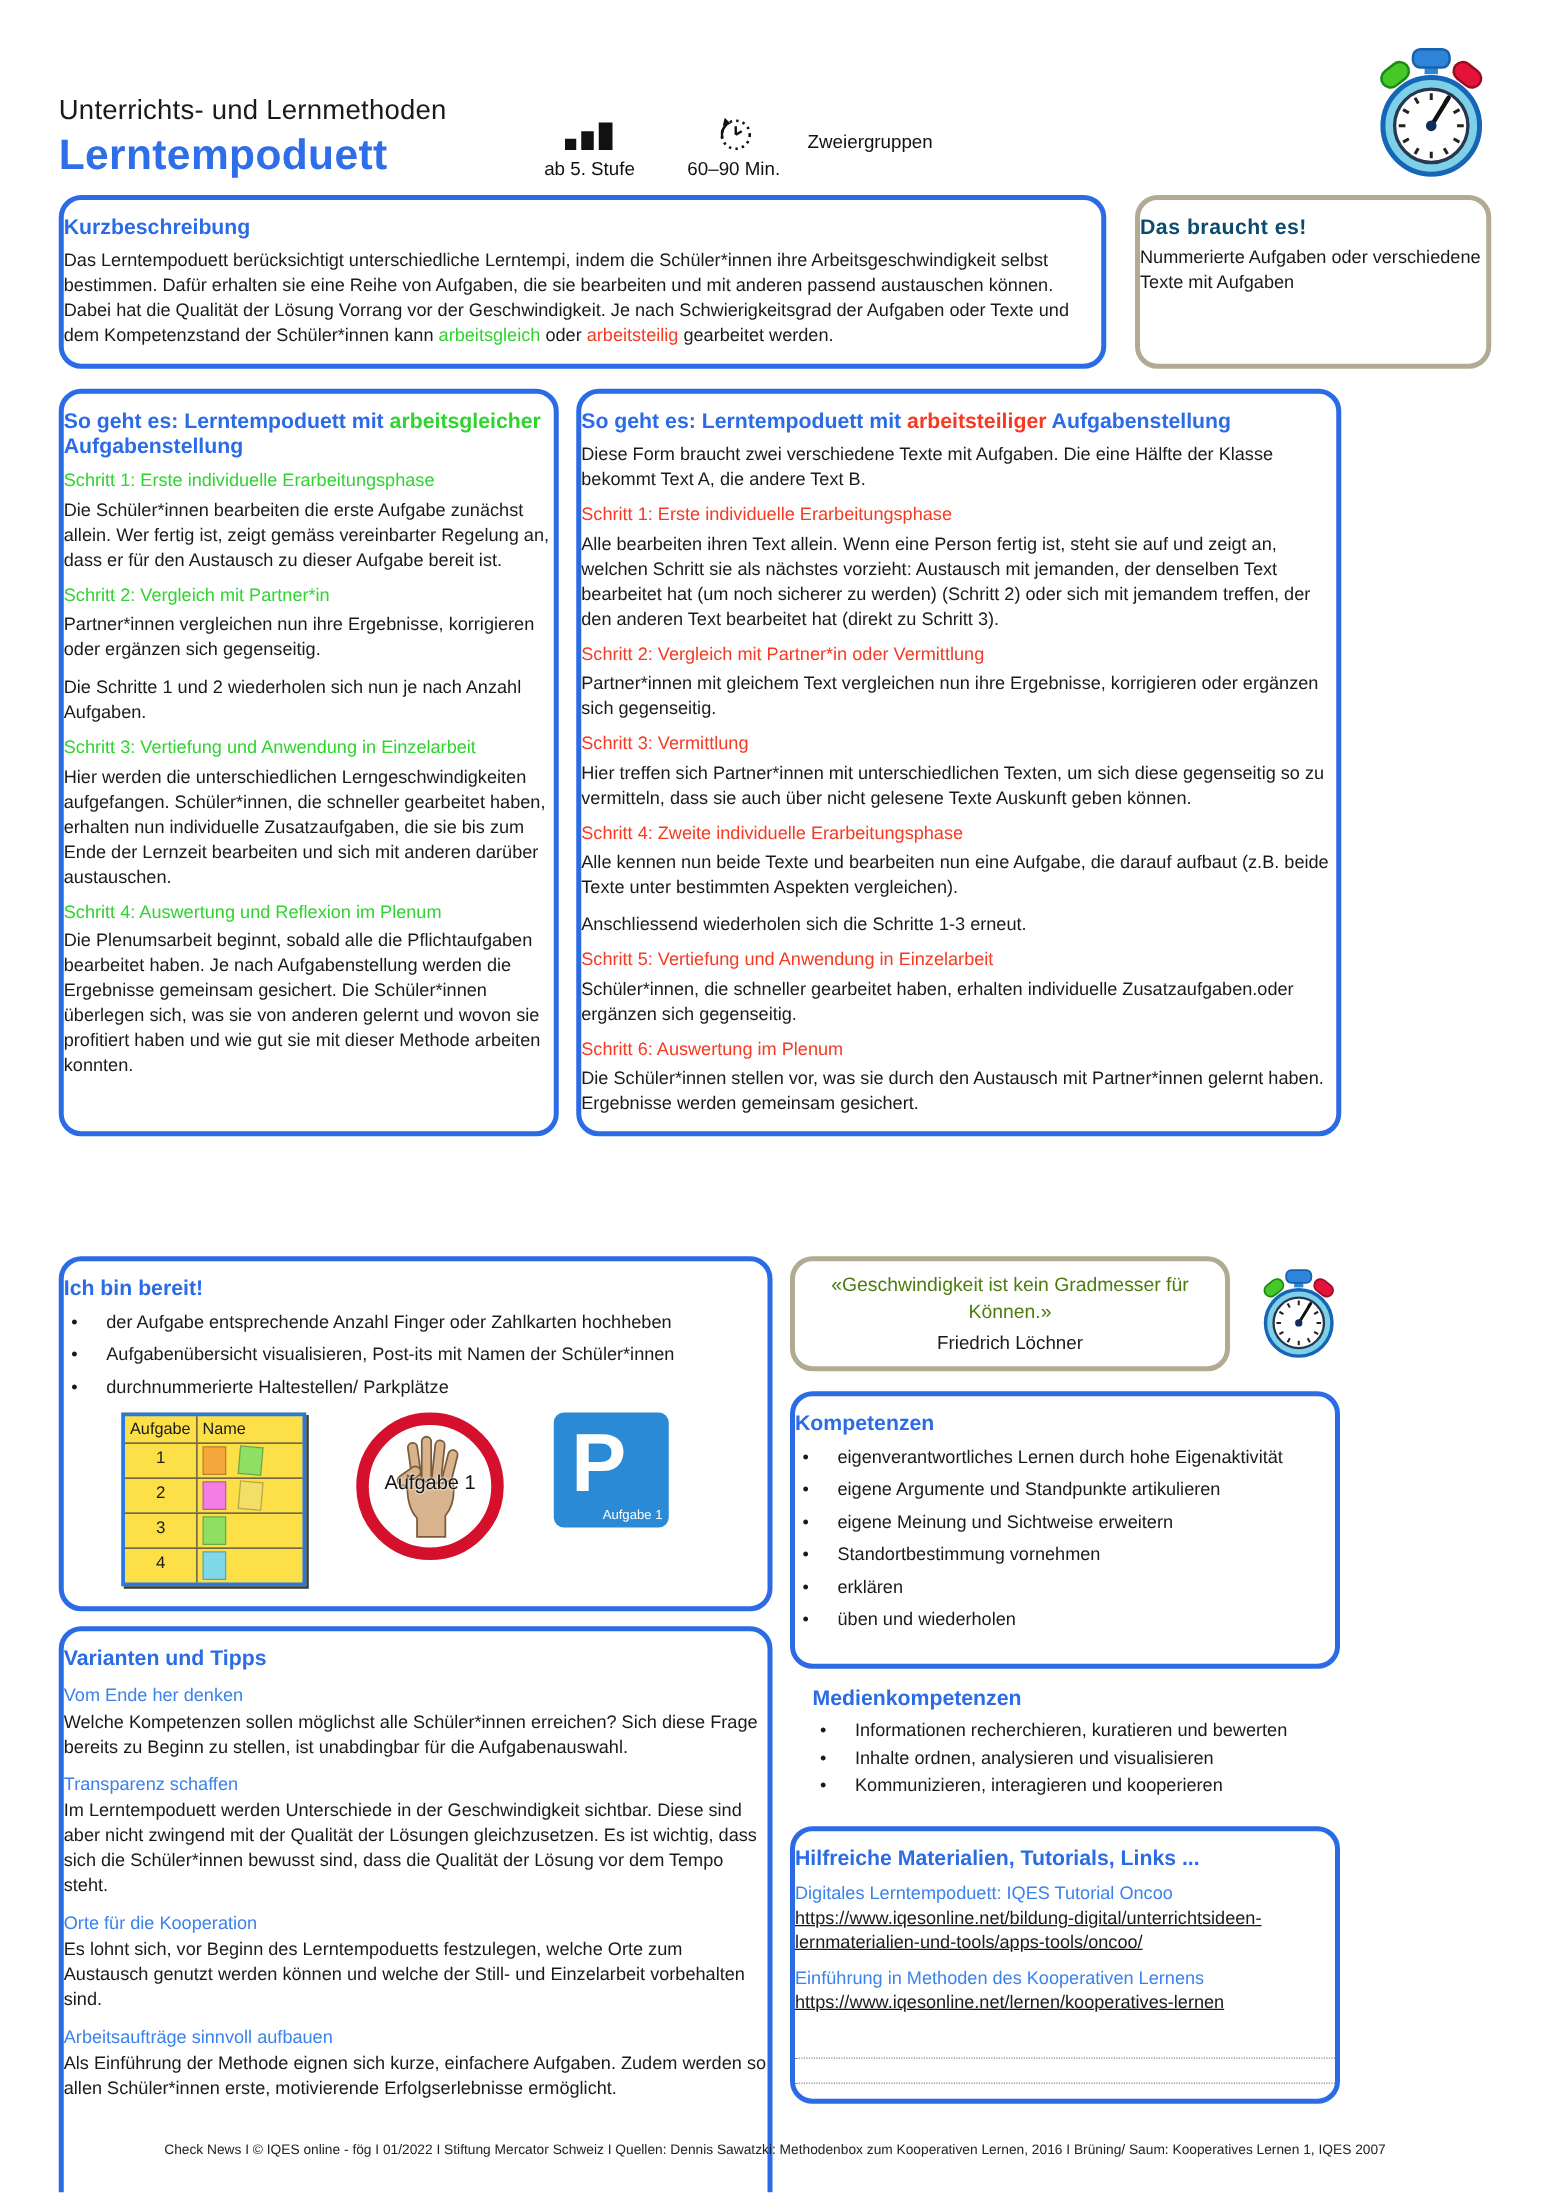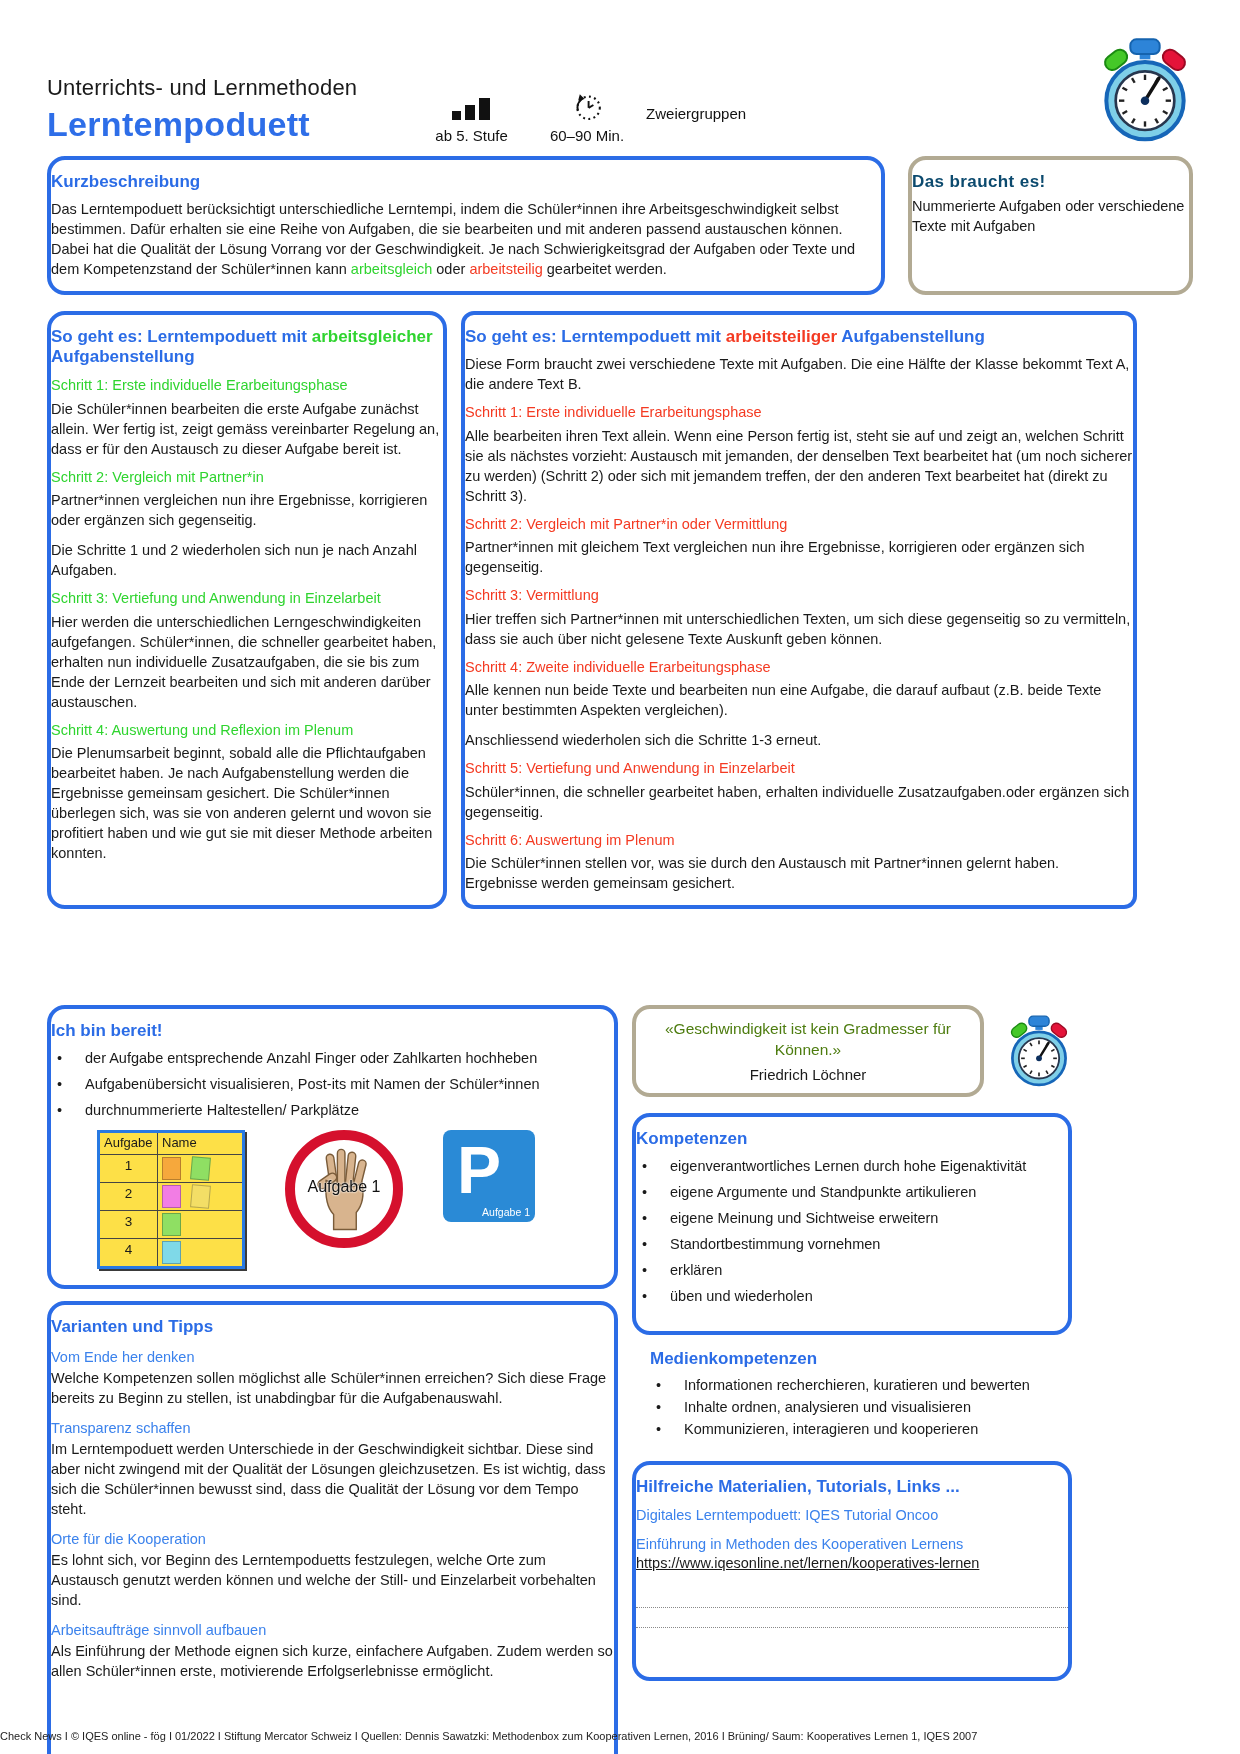--- a/index.html
+++ b/index.html
@@ -28,21 +28,21 @@
 
   .hl-green { color:#2fd42f; }
   .hl-red { color:#f43a22; }
 
   
   .row1 { display:flex; gap:23px; margin-top:12px; align-items:stretch; }
   .kurz-box { flex:1; }
   .braucht-box { width:285px; }
   .row2 { display:flex; gap:14px; margin-top:16px; align-items:stretch; }
   .sg-left { width:400px; }
-  .sg-right { width:676px;border-radius:13px; }
+  .sg-right { width:612px; }
 
   .step-heading { font-size:14.5px; line-height:1.35; margin-top:9px; }
   .green-steps .step-heading { color:#2fd42f; }
   .red-steps .step-heading { color:#f43a22; }
   .blue-subs .sub-heading { color:#3b82ec; font-size:14.5px; margin-top:12px; }
   .step-text { font-size:14.5px; line-height:1.38; margin-top:3px; color:#1a1a1a; }
   .steps .step-text + .step-text { margin-top:10px; }
 
   
   .bottom { display:flex; gap:14px; margin-top:96px; align-items:flex-start; }
@@ -94,21 +94,21 @@
 
   .material-box { margin-top:20px; min-height:220px; }
   .link-group { margin-top:9px; }
   .link-label { color:#3b82ec; font-size:14.5px; line-height:1.35; }
   .link-url { display:block; color:#1a1a1a; font-size:14.5px; line-height:1.35;
               text-decoration:underline; word-wrap:break-word; }
   .dotted-line { border-bottom:1.5px dotted #8a8a8a; height:14px; margin-top:6px; }
 
   .tips-box { min-height:500px; }
 
-  .footer { position:absolute; left:0; right:0; bottom:12px; text-align:left;
+  .footer { position:absolute; left:0; right:0; bottom:28px; text-align:center;
             font-size:11px; color:#222; }
 
   svg { display:block; }
 </style>
 </head>
 <body>
 
 <div class="page">
 
   <div class="header">
@@ -385,20 +385,21 @@
               <span class="bullet-text">Kommunizieren, interagieren und kooperieren</span>
             </div>
           </div>
       </div>
 
       <div class="rbox material-box">
         <div class="box-title">Hilfreiche Materialien, Tutorials, Links ...</div>
         <div>
             <div class="link-group">
               <div class="link-label">Digitales Lerntempoduett: IQES Tutorial Oncoo</div>
+              <a class="link-url" href="#">https://www.iqesonline.net/bildung-digital/unterrichtsideen-lernmaterialien-und-tools/apps-tools/oncoo/</a>
             </div>
             <div class="link-group">
               <div class="link-label">Einführung in Methoden des Kooperativen Lernens</div>
               <a class="link-url" href="#">https://www.iqesonline.net/lernen/kooperatives-lernen</a>
             </div>
           </div>
         <div class="dotted-line" style="margin-top:20px;"></div>
         <div class="dotted-line"></div>
       </div>
     </div>

